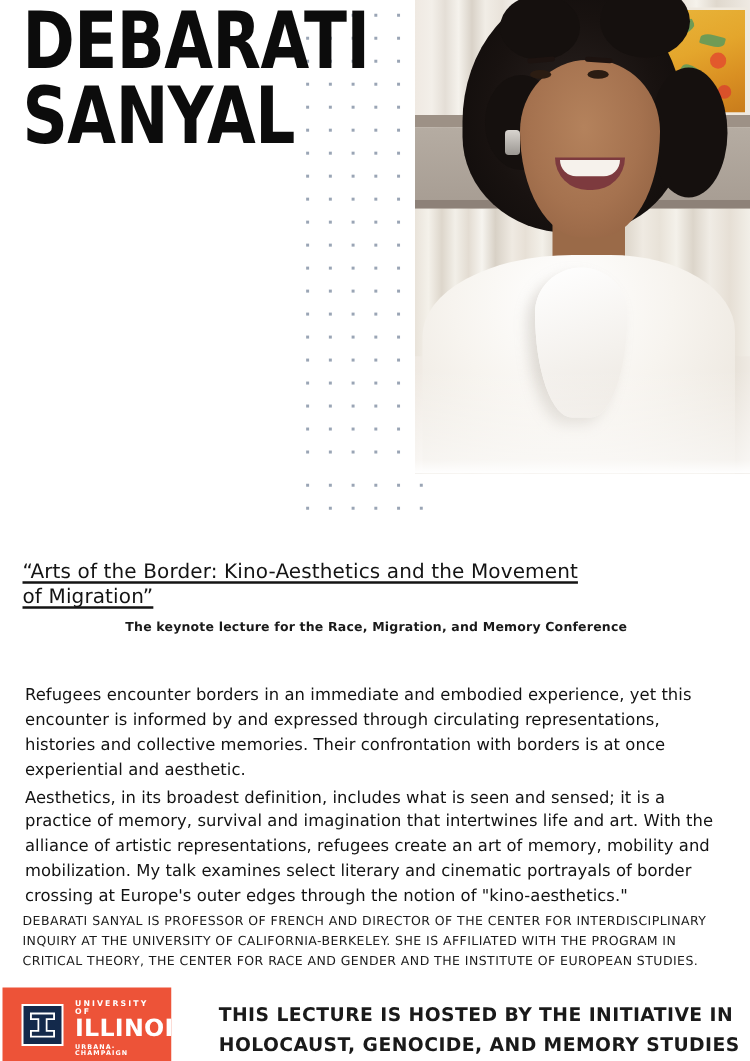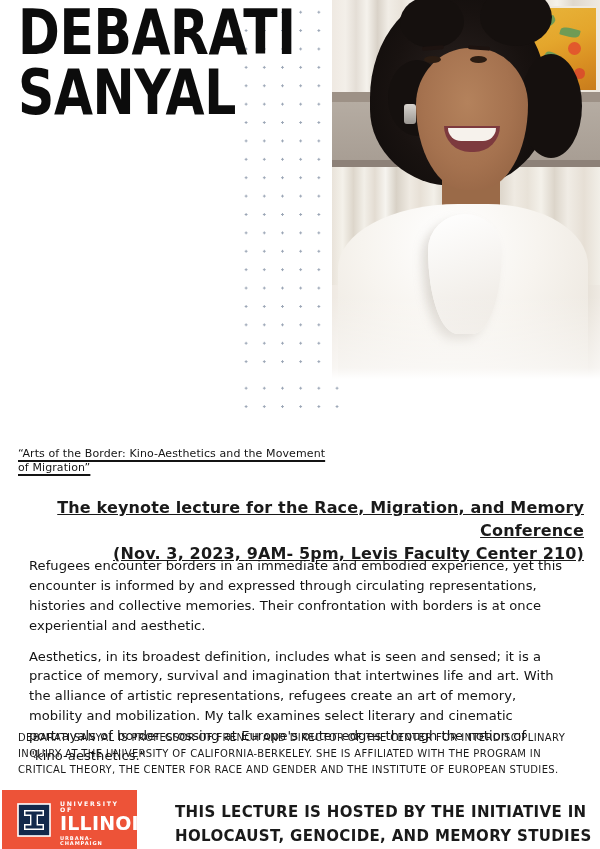--- a/index.html
+++ b/index.html
@@ -274,58 +274,57 @@
     inset: 0;
     background: linear-gradient(180deg, rgba(255,255,255,0) 78%, rgba(255,255,255,.55) 97%, #ffffff 100%);
   }
 
   
   .lecture-title {
     position: absolute;
     left: 18px;
     top: 447px;
     width: 566px;
-    font-size: 11px;
+    font-size: 16px;
     font-weight: 500;
     line-height: 1.28;
     letter-spacing: 0.1px;
     color: #141414;
   }
   .lecture-title span.u {
     text-decoration: underline;
     text-underline-offset: 3px;
     text-decoration-thickness: 1.5px;
   }
   .subtitle {
     position: absolute;
     left: 18px;
     top: 496px;
     width: 566px;
-    text-align: right;
-    font-size: 16px;
+    text-align: center;
+    font-size: 10px;
     font-weight: 700;
     line-height: 1.45;
     letter-spacing: 0.15px;
     color: #1a1a1a;
-    text-decoration: underline;
   }
 
   
   .abstract {
     position: absolute;
     left: 18px;
     top: 545px;
     width: 562px;
     font-size: 13.1px;
     line-height: 1.52;
     font-weight: 400;
     letter-spacing: 0.05px;
     color: #141414;
   }
-  .abstract p { margin: 11px; }
+  .abstract p { margin: 2px; }
 
   
   .bio {
     position: absolute;
     left: 18px;
     top: 730px;
     width: 566px;
     font-size: 10px;
     line-height: 1.62;
     font-weight: 400;
@@ -448,21 +447,20 @@
 
 </div>
 
 <div class="lecture-title">
   <span class="u">“Arts of the Border: Kino-Aesthetics and the Movement</span><br>
   <span class="u">of Migration”</span>
 </div>
 
 <div class="subtitle">
   <div>The keynote lecture for the Race, Migration, and Memory Conference</div>
-  <div>(Nov. 3, 2023, 9AM- 5pm, Levis Faculty Center 210)</div>
 </div>
 
 <div class="abstract">
   <p>Refugees encounter borders in an immediate and embodied experience, yet this encounter is informed by and expressed through circulating representations, histories and collective memories. Their confrontation with borders is at once experiential and aesthetic.</p>
   <p>Aesthetics, in its broadest definition, includes what is seen and sensed; it is a practice of memory, survival and imagination that intertwines life and art. With the alliance of artistic representations, refugees create an art of memory, mobility and mobilization. My talk examines select literary and cinematic portrayals of border crossing at Europe's outer edges through the notion of "kino-aesthetics."</p>
 </div>
 
 <div class="bio">DEBARATI SANYAL IS PROFESSOR OF FRENCH AND DIRECTOR OF THE CENTER FOR INTERDISCIPLINARY INQUIRY AT THE UNIVERSITY OF CALIFORNIA-BERKELEY. SHE IS AFFILIATED WITH THE PROGRAM IN CRITICAL THEORY, THE CENTER FOR RACE AND GENDER AND THE INSTITUTE OF EUROPEAN STUDIES.</div>
 
 <div class="footer">

